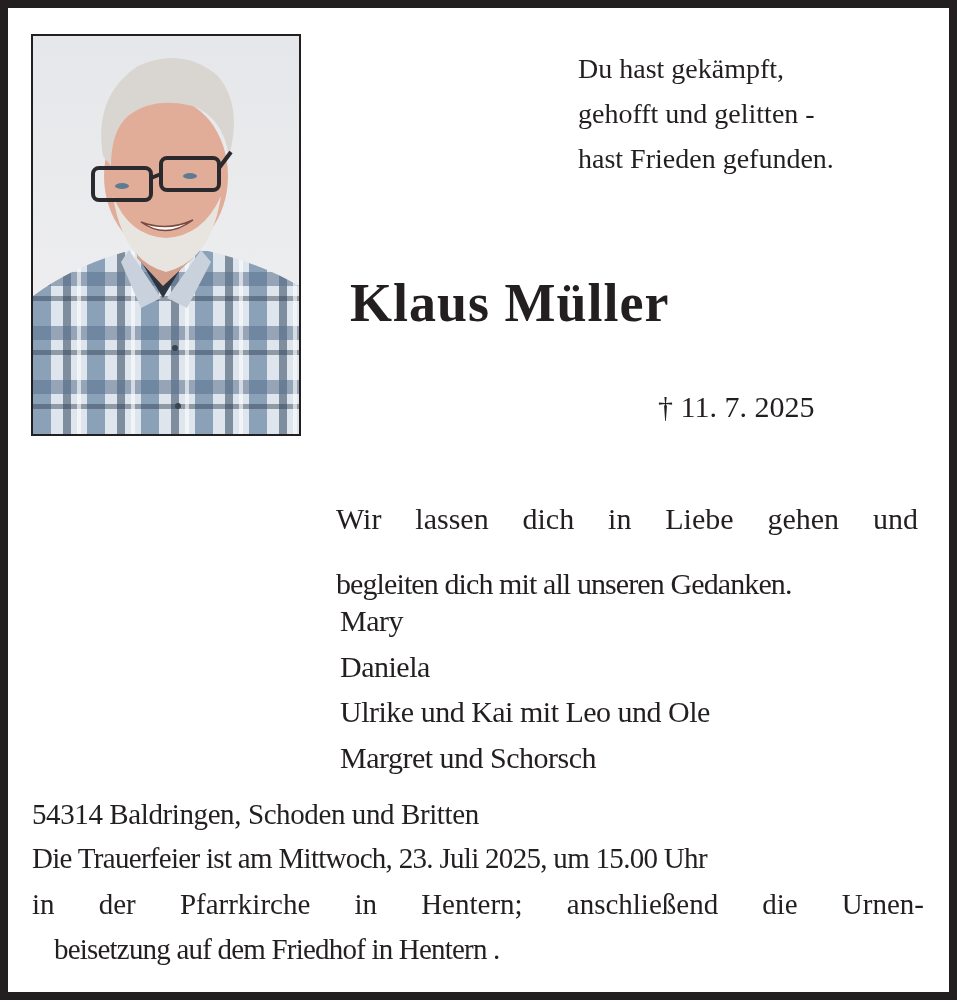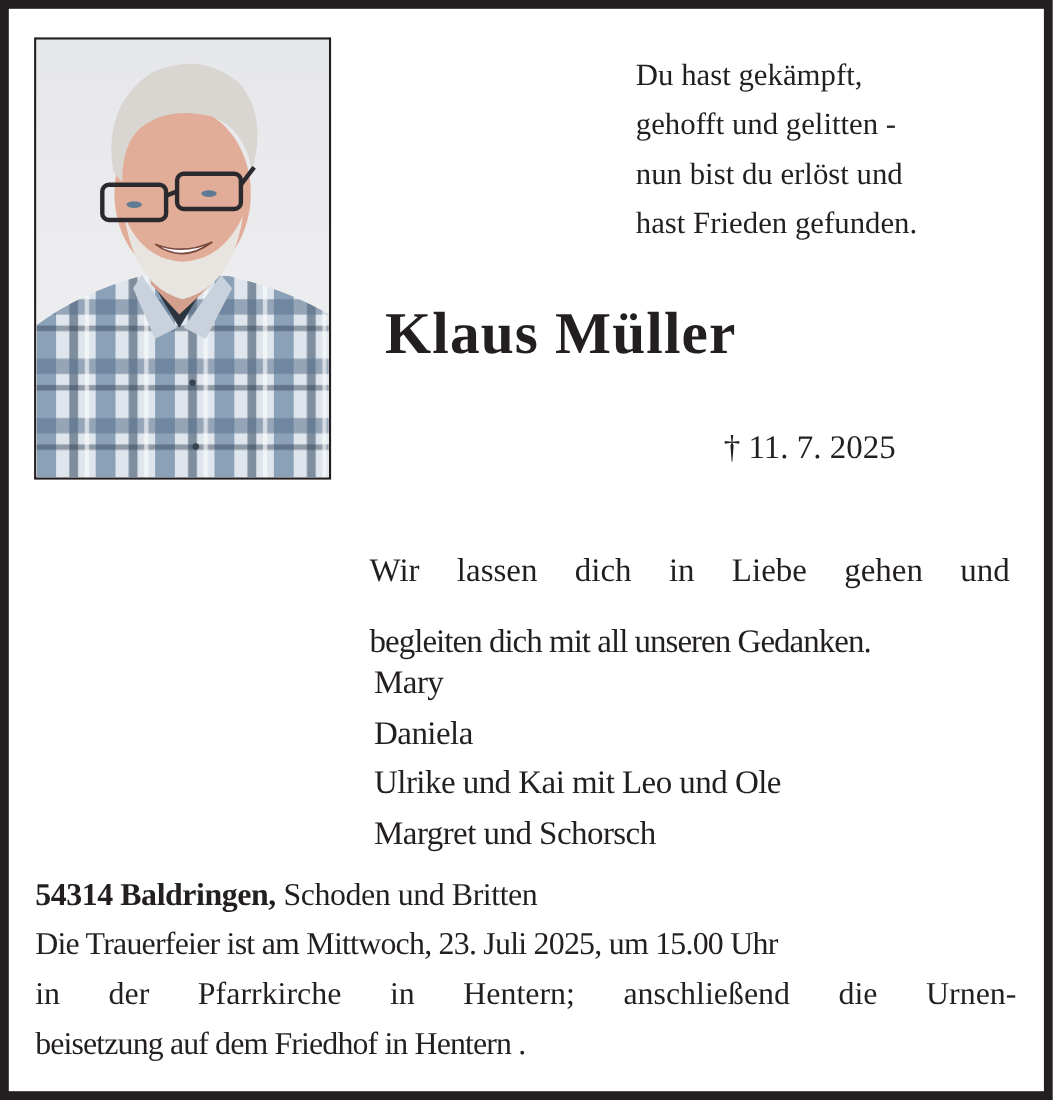--- a/index.html
+++ b/index.html
@@ -73,32 +73,32 @@
     line-height: 45.5px;
   }
   .mourners div { white-space: nowrap; letter-spacing: -0.5px; }
   .location {
     position: absolute;
     left: 24px; top: 790px;
     font-size: 29px;
     white-space: nowrap;
     letter-spacing: -0.4px;
   }
-  .location b { font-weight: bold; }
+  .location b { font-weight: normal; }
   .service {
     position: absolute;
     left: 24px; top: 828px;
     width: 892px;
     font-size: 29px;
     line-height: 45.5px;
   }
   .service span { display: block; white-space: nowrap; }
   .service .j { text-align: justify; text-align-last: justify; white-space: normal; }
   .service .t1 { letter-spacing: -0.7px; }
-  .service .t3 { letter-spacing: -0.8px; }
+  .service .t3 { letter-spacing: -0.8px; margin-left: 22px; }
 </style>
 </head>
 <body>
 
 <div class="card">
 
   <div class="photo">
     <svg viewBox="0 0 266 398" preserveAspectRatio="none">
       <defs>
         <linearGradient id="bg" x1="0" y1="0" x2="0" y2="1">
@@ -141,21 +141,20 @@
       <ellipse cx="157" cy="140" rx="7" ry="3" fill="#5f7b94"></ellipse>
 
       <circle cx="142" cy="312" r="3" fill="#3a4350"></circle>
       <circle cx="145" cy="370" r="3" fill="#3a4350"></circle>
     </svg>
   </div>
 
   <div class="poem">
     <div>Du hast gekämpft,</div>
     <div>gehofft und gelitten -</div>
-    <div>nun bist du erlöst und</div>
     <div>hast Frieden gefunden.</div>
   </div>
 
   <div class="name">Klaus Müller</div>
 
   <div class="death">† 11. 7. 2025</div>
 
   <div class="farewell">
     <span class="line1">Wir lassen dich in Liebe gehen und</span>
     <span class="line2">begleiten dich mit all unseren Gedanken.</span>

